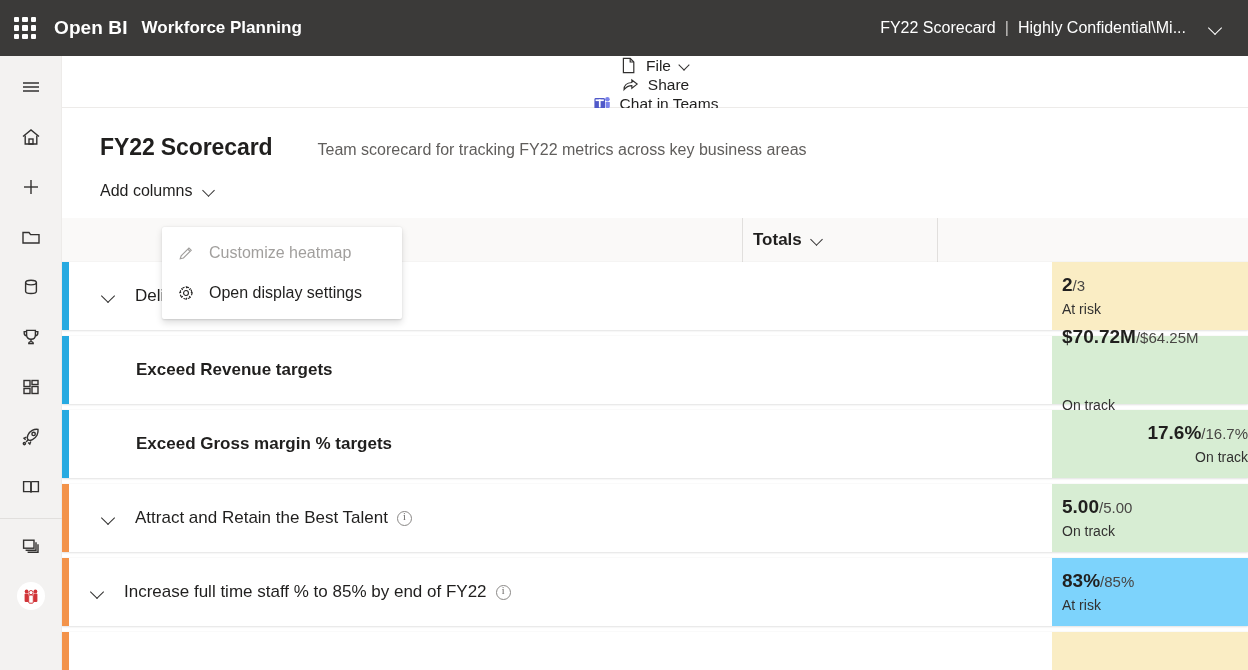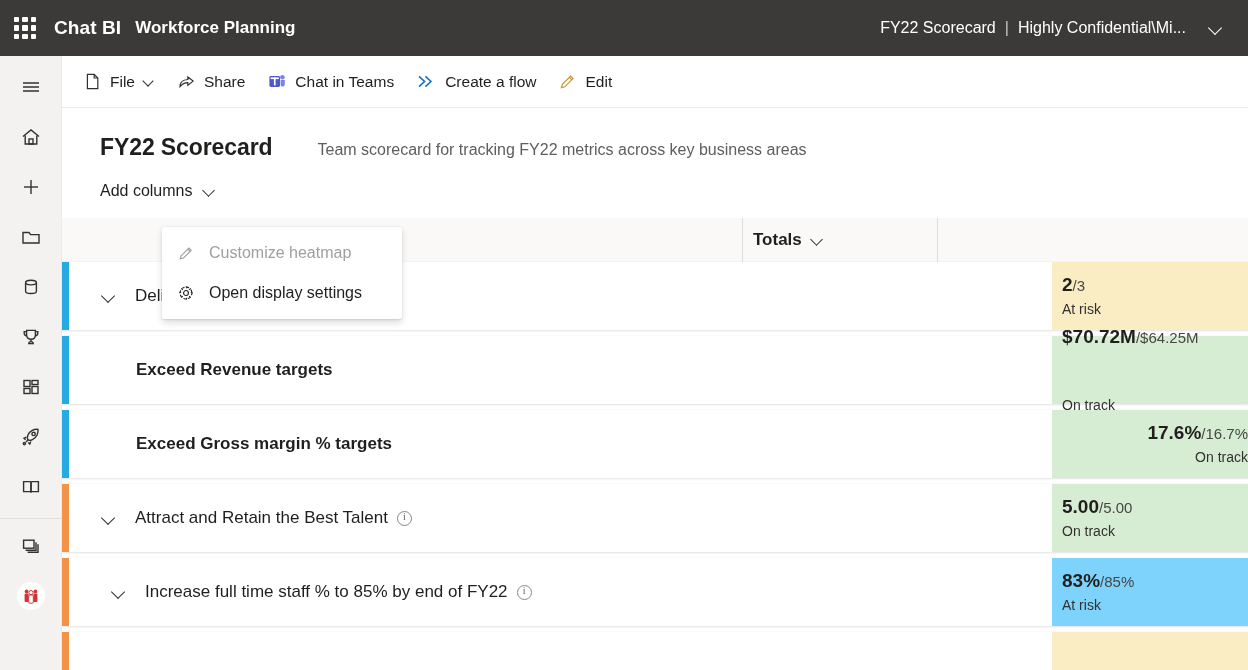--- a/index.html
+++ b/index.html
@@ -81,21 +81,22 @@
     box-shadow: 0 0 0 1px #f3f2f1;
   }
 
   
   .cmdbar {
     position: absolute; top: 56px; left: 62px;
     width: 1186px; height: 52px;
     background: #ffffff;
     border-bottom: 1px solid #edebe9;
     display: flex; align-items: center;
-    padding-left: 12px;
+    padding-left: 4px;
+    flex-direction: column;
   }
   .cmd {
     display: flex; align-items: center; height: 36px;
     padding: 0 9px; margin-right: 4px;
     font-size: 15.5px; color: #201f1e; cursor: pointer;
     border-radius: 2px; white-space: nowrap;
   }
   .cmd .ci { margin-right: 8px; display: flex; align-items: center; }
   .cmd .lbl { line-height: 1; }
   .cmd .caret {
@@ -219,21 +220,21 @@
     display: flex; flex-direction: column; justify-content: center;
     padding-left: 10px;
   }
   .val-line { white-space: nowrap; line-height: 1.05; }
   .val-cur { font-size: 19px; font-weight: 700; color: #201f1e; }
   .val-tgt { font-size: 15px; color: #484644; }
   .val-status { font-size: 14px; color: #323130; margin-top: 6px; }
 
   
   .lvl0 { padding-left: 32px; }
-  .lvl1 { padding-left: 42px; }
+  .lvl1 { padding-left: 21px; }
   .lvl1-noTwisty { padding-left: 67px; font-weight: bold; }
 
   
   .menu {
     position: absolute;
     left: 100px; top: 119px;
     width: 240px;
     background: #ffffff;
     box-shadow: 0 3.2px 7.2px rgba(0,0,0,.13), 0 0.6px 1.8px rgba(0,0,0,.11);
     border-radius: 2px;
@@ -262,21 +263,21 @@
       <i></i>
         <i></i>
         <i></i>
         <i></i>
         <i></i>
         <i></i>
         <i></i>
         <i></i>
         <i></i>
     </div>
-    <span class="brand">Chat BI</span>
+    <span class="brand">Open BI</span>
     <span class="workspace-name">Workforce Planning</span>
 
     <div class="topbar-right">
       <span class="report-name">FY22 Scorecard</span>
       <span class="sep">|</span>
       <span class="sensitivity">Highly Confidential\Mi...</span>
       <span class="chev-top"></span>
     </div>
   </div>
 

